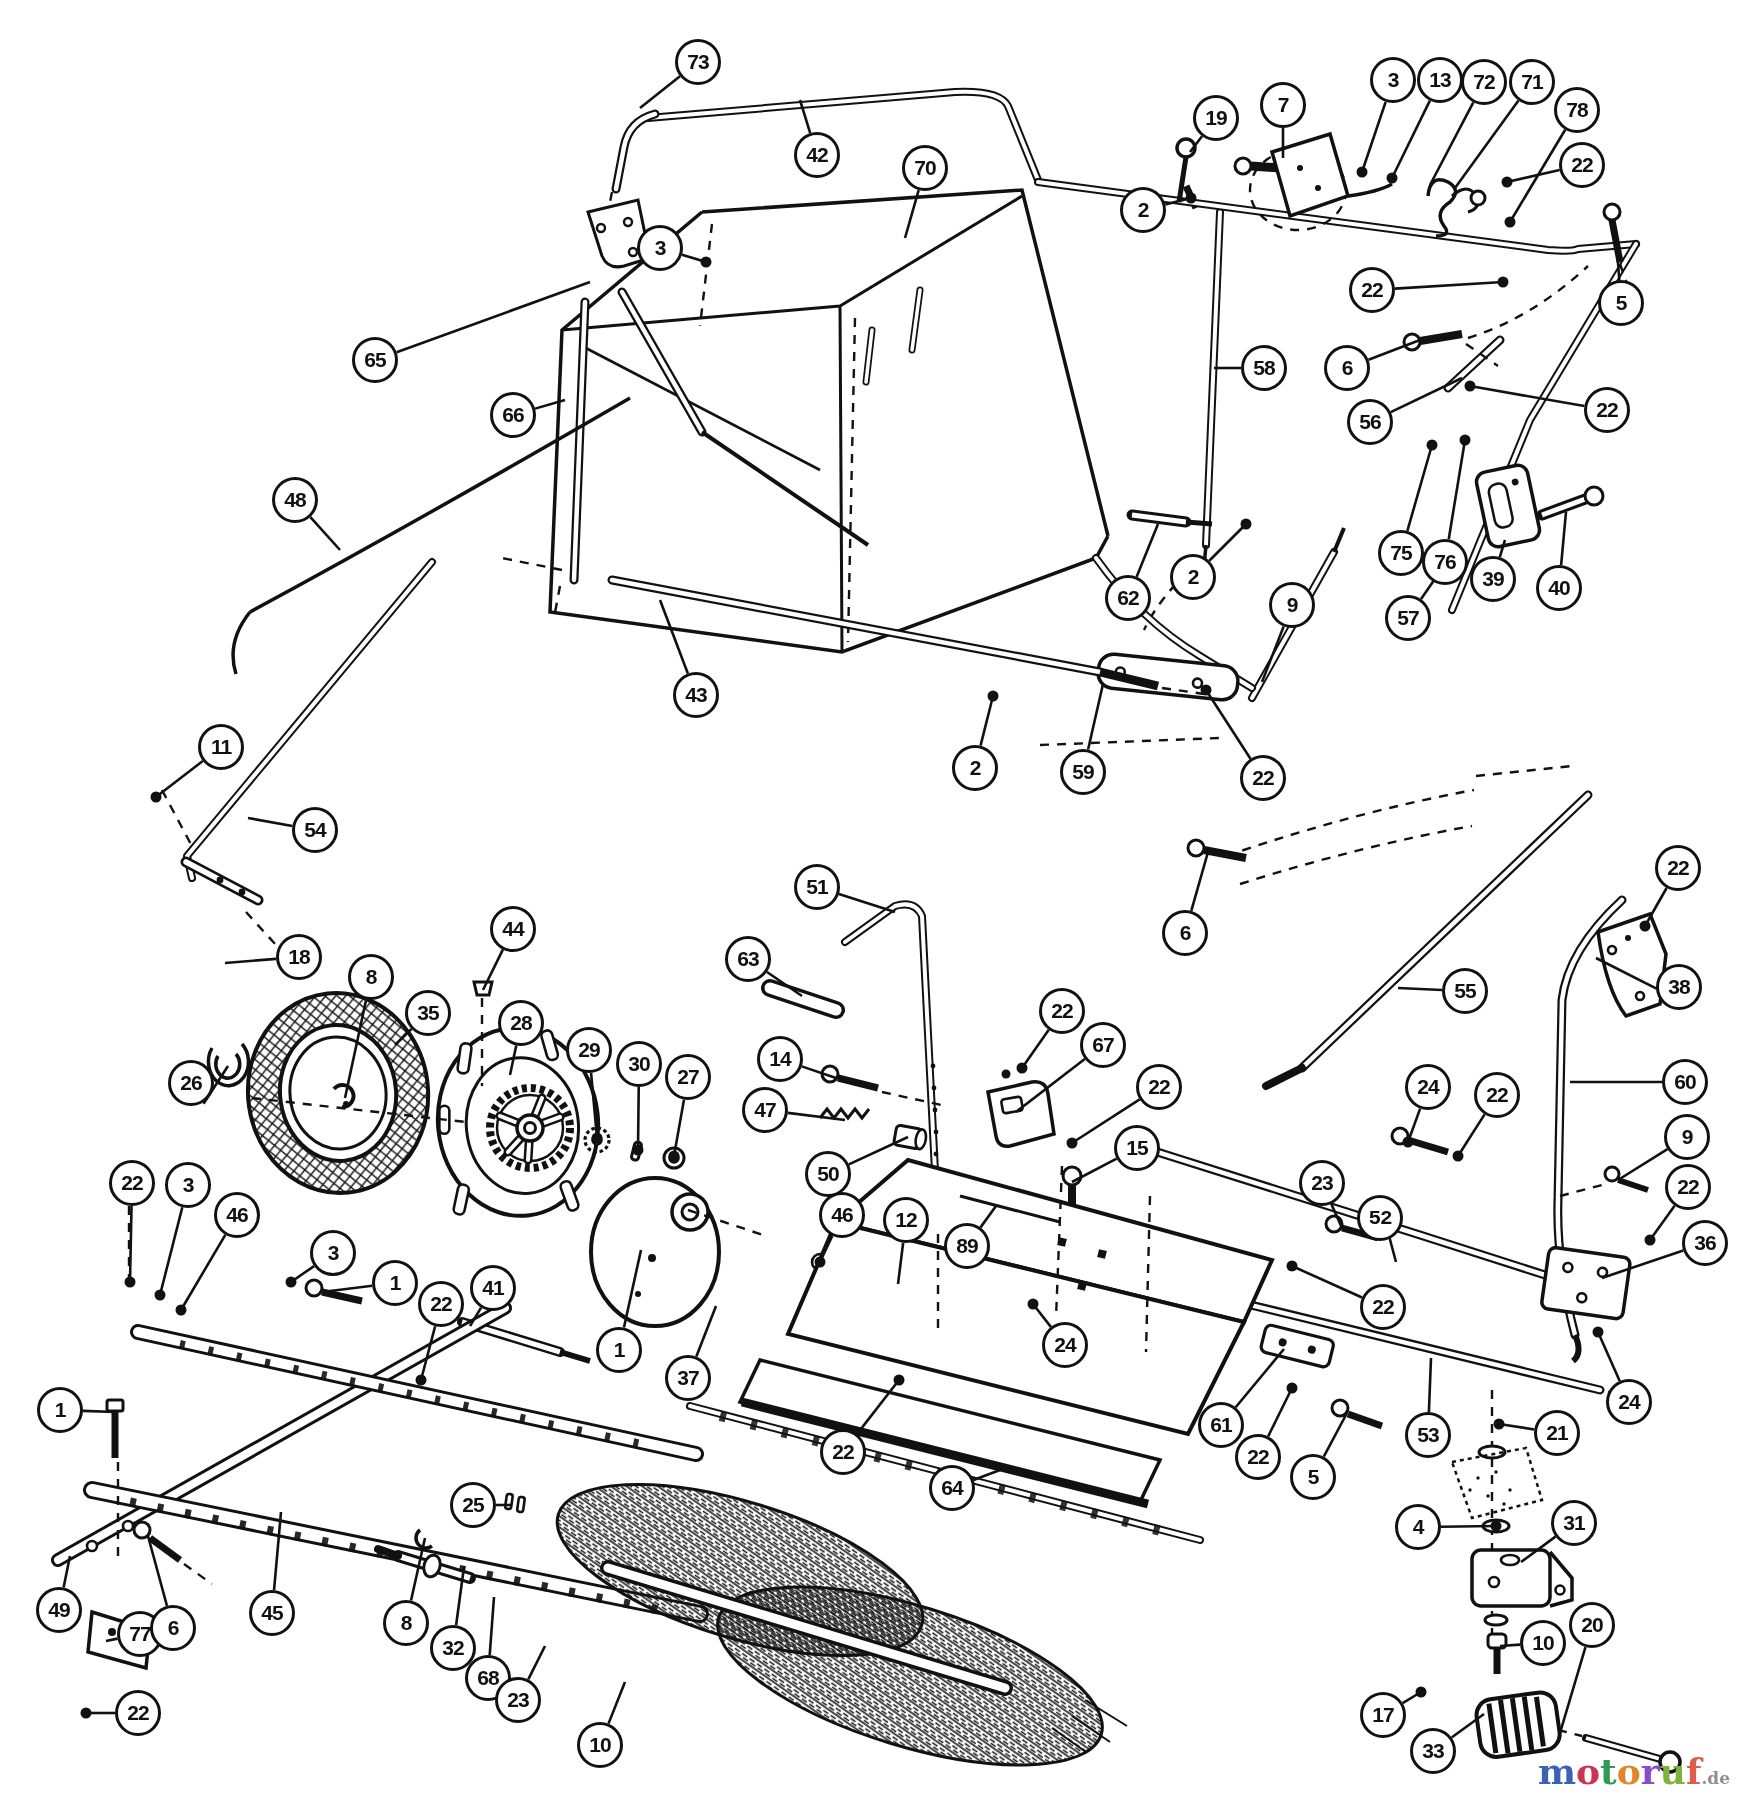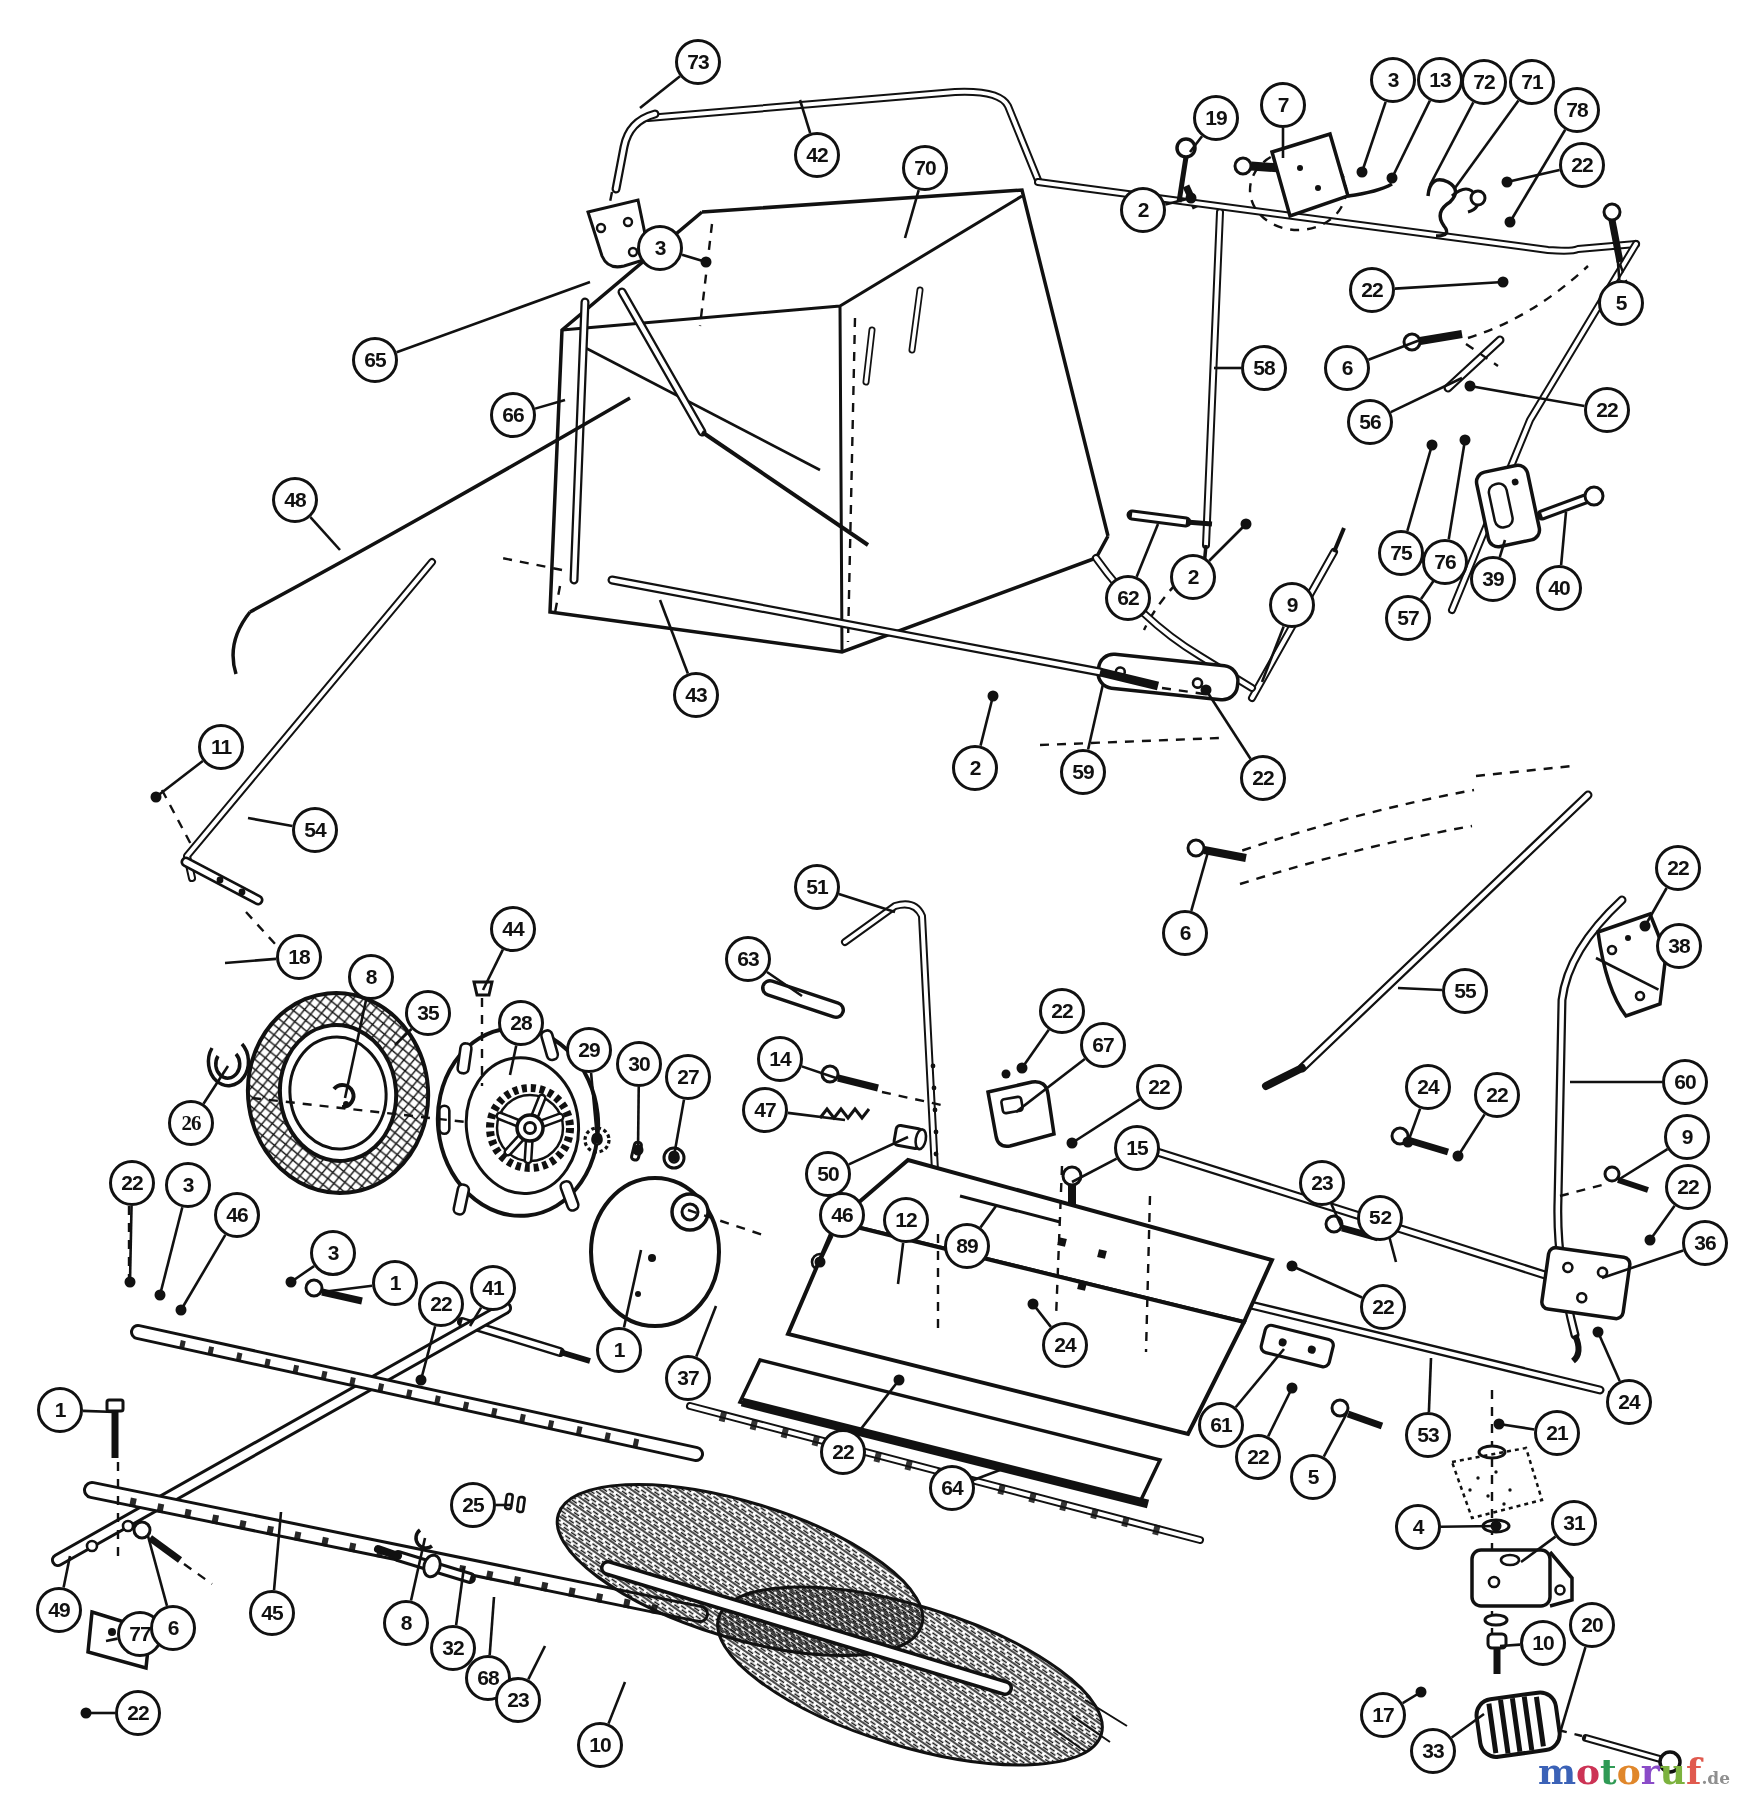--- a/index.html
+++ b/index.html
@@ -555,36 +555,36 @@
       <div class="callout" style="left: 198px; top: 724px;">11</div>
       <div class="callout" style="left: 292px; top: 807px;">54</div>
       <div class="callout" style="left: 276px; top: 934px;">18</div>
       <div class="callout" style="left: 348px; top: 954px;">8</div>
       <div class="callout" style="left: 490px; top: 906px;">44</div>
       <div class="callout" style="left: 405px; top: 990px;">35</div>
       <div class="callout" style="left: 498px; top: 1000px;">28</div>
       <div class="callout" style="left: 566px; top: 1027px;">29</div>
       <div class="callout" style="left: 616px; top: 1041px;">30</div>
       <div class="callout" style="left: 665px; top: 1054px;">27</div>
-      <div class="callout" style="left: 168px; top: 1100px; font-family: Liberation Serif, serif;">26</div>
+      <div class="callout" style="left: 168px; top: 1060px;">26</div>
       <div class="callout" style="left: 794px; top: 864px;">51</div>
       <div class="callout" style="left: 725px; top: 936px;">63</div>
       <div class="callout" style="left: 757px; top: 1036px;">14</div>
       <div class="callout" style="left: 742px; top: 1087px;">47</div>
       <div class="callout" style="left: 1039px; top: 988px;">22</div>
       <div class="callout" style="left: 1080px; top: 1022px;">67</div>
       <div class="callout" style="left: 805px; top: 1151px;">50</div>
       <div class="callout" style="left: 819px; top: 1192px;">46</div>
       <div class="callout" style="left: 883px; top: 1197px;">12</div>
       <div class="callout" style="left: 1136px; top: 1064px;">22</div>
       <div class="callout" style="left: 1114px; top: 1125px;">15</div>
       <div class="callout" style="left: 1162px; top: 910px;">6</div>
       <div class="callout" style="left: 1442px; top: 968px;">55</div>
       <div class="callout" style="left: 1655px; top: 845px;">22</div>
-      <div class="callout" style="left: 1656px; top: 923px;">38</div>
+      <div class="callout" style="left: 1656px; top: 964px;">38</div>
       <div class="callout" style="left: 1662px; top: 1059px;">60</div>
       <div class="callout" style="left: 1664px; top: 1114px;">9</div>
       <div class="callout" style="left: 1665px; top: 1164px;">22</div>
       <div class="callout" style="left: 1682px; top: 1220px;">36</div>
       <div class="callout" style="left: 1405px; top: 1064px;">24</div>
       <div class="callout" style="left: 1474px; top: 1072px;">22</div>
       <div class="callout" style="left: 1299px; top: 1160px;">23</div>
       <div class="callout" style="left: 1357px; top: 1195px; font-family: Liberation Mono, monospace;">52</div>
       <div class="callout" style="left: 1360px; top: 1284px;">22</div>
       <div class="callout" style="left: 109px; top: 1160px;">22</div>

